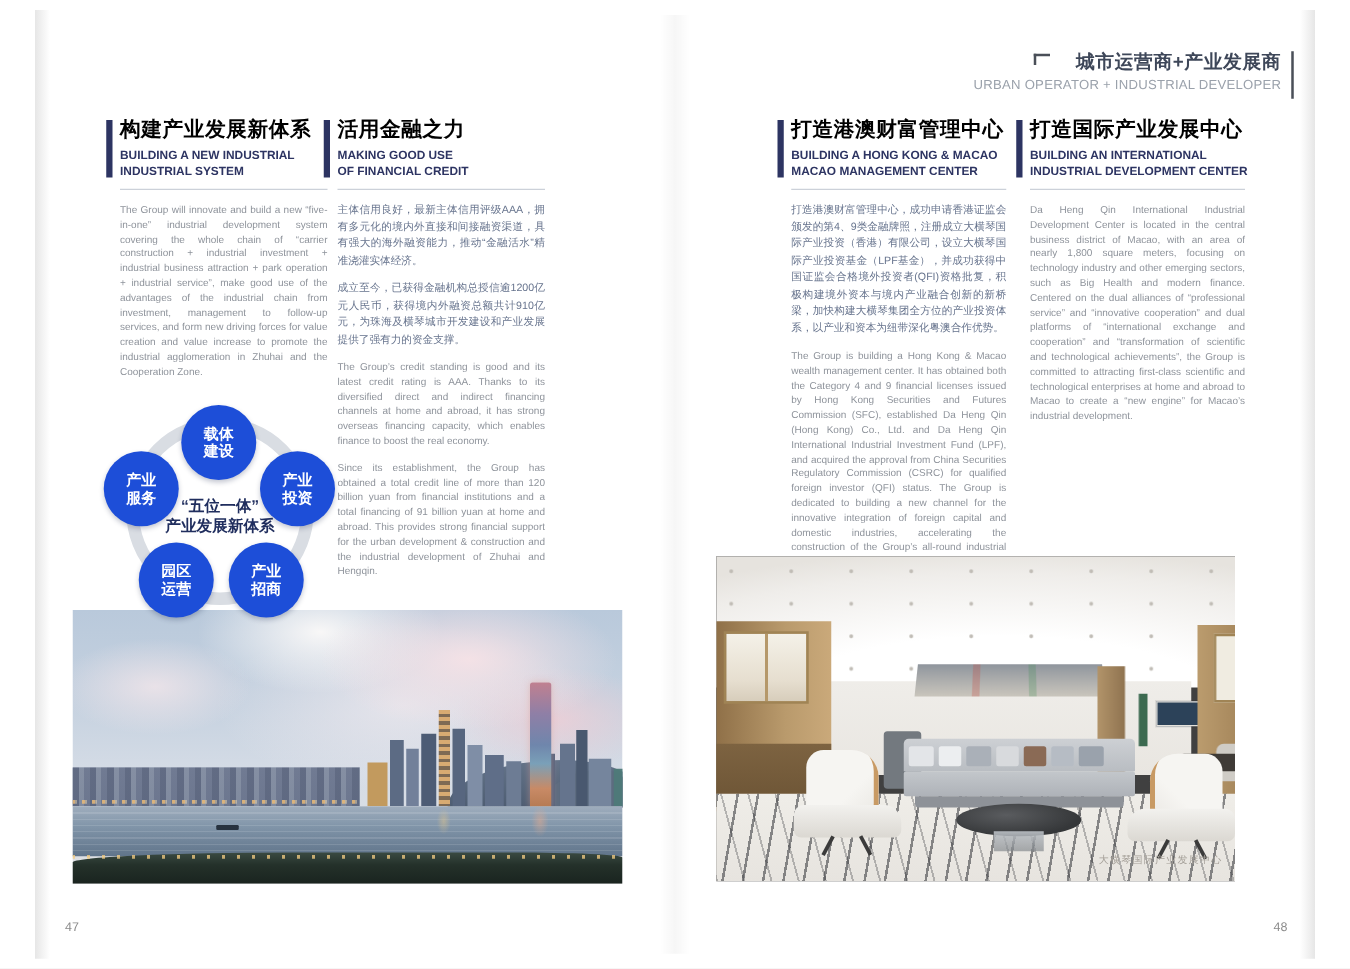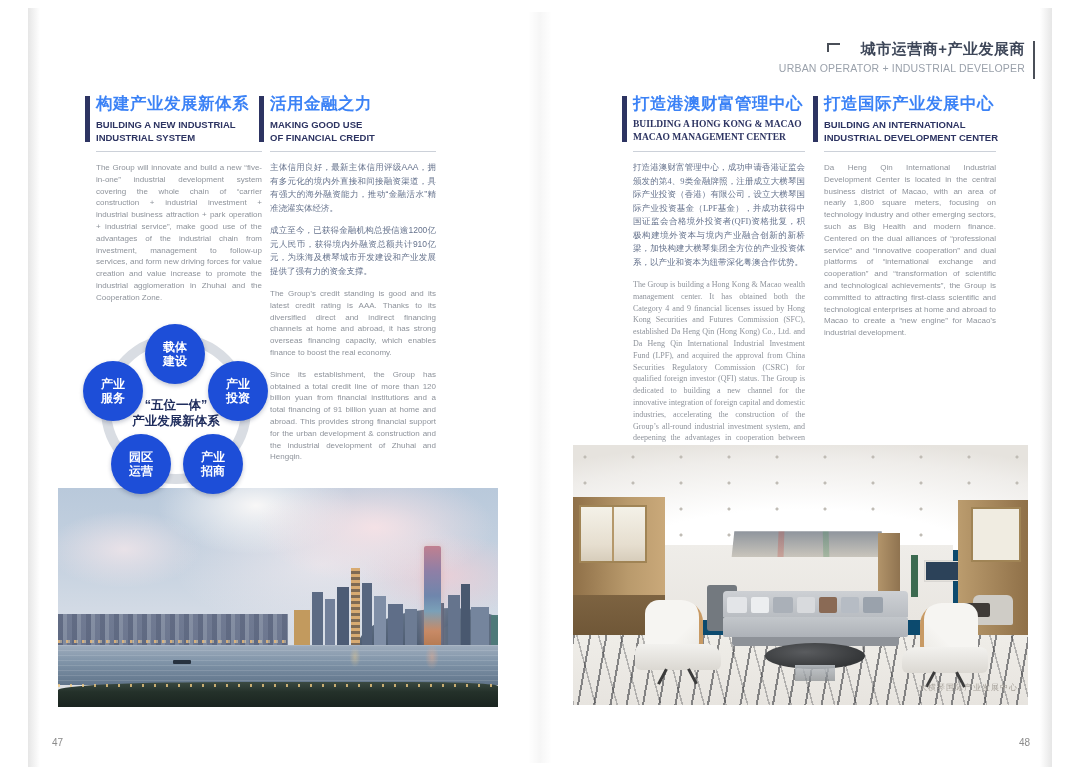--- a/index.html
+++ b/index.html
@@ -22,25 +22,25 @@
   .bracket { display:inline-block; width:13px; height:9px; border-top:2px solid #4a4f58;
              border-left:2px solid #4a4f58; margin-right:10px; vertical-align:2px; }
   .hz { font-size:15px; font-weight:bold; color:#3e4759; letter-spacing:.5px;margin-left:11px; }
   .he { font-size:10.5px; color:#9aa1ab; margin-top:3px; letter-spacing:.2px; }
   .header-vline { position:absolute; right:-10px; top:1px; width:2px; height:38px; background:#4a4f58; }
 
   
   .col  { position:absolute; top:93px; }
   .col1 { left:96px;  width:166px; }
   .col2 { left:270px; width:166px; }
-  .col3 { left:633px; width:172px;font-family:Liberation Serif, serif; }
+  .col3 { left:633px; width:172px; }
   .col4 { left:824px; width:172px; }
   .sec-head { position:relative; min-height:46px; }
   .accent-bar { position:absolute; left:-11px; top:3px; width:4.5px; height:46px; background:#2d3462; }
-  .sec-title-zh { font-size:16.5px; font-weight:bold; color:#3b82f6; letter-spacing:.5px; white-space:nowrap; }
+  .sec-title-zh { font-size:16.5px; font-weight:bold; color:#000000; letter-spacing:.5px; white-space:nowrap; }
   .sec-title-en { font-size:9.5px; font-weight:bold; color:#2d3462; line-height:13px; margin-top:3px; white-space:nowrap; }
   .sec-rule { margin-top:7px; border-top:1px solid #ccd1d9; height:0; }
   .col p.zh { font-size:8.5px; line-height:13.5px; color:#66738d; text-align:justify; margin-top:9px; }
   .col p.en { font-size:8px;  line-height:11.8px; color:#8e939b; text-align:justify; margin-top:10px; }
 
   
   .diagram { position:absolute; left:70px; top:322px; width:220px; height:178px; z-index:3; }
   .ring { position:absolute; left:31px; top:12px; width:150px; height:150px;
           border:10px solid #d9dde3; border-radius:50%; }
   .node { position:absolute; width:60px; height:60px; border-radius:50%; background:#1d4ed8;
@@ -106,21 +106,21 @@
       radial-gradient(ellipse 10px 18px at 374px 30%, rgba(230,170,140,.5), transparent 70%),
       radial-gradient(ellipse 8px 15px at 297px 30%,  rgba(230,200,140,.45), transparent 70%); }
   .boat { position:absolute; left:115px; top:172px; width:18px; height:4px; background:#27323f; border-radius:1px; }
   .foreground { position:absolute; left:0; top:194px; width:440px; height:25px;
     background:linear-gradient(180deg,#3a4a42 0%,#24312a 40%,#1a241f 100%);
     border-radius:40% 20% 0 0/8px 4px 0 0; }
   .fg-lights { position:absolute; left:0; top:196px; width:440px; height:3px; opacity:.85;
     background:repeating-linear-gradient(90deg, rgba(245,205,130,.9) 0 2px, transparent 2px 12px); }
 
   
-  .photo-office { left:573px; top:445px; width:455px; height:260px; background:#0c4a6e; z-index:1; }
+  .photo-office { left:573px; top:445px; width:415px; height:260px; background:#404040; z-index:1; }
   .ceiling { position:absolute; left:0; top:0; width:455px; height:105px;
     background:
       radial-gradient(circle at 12px 12px, #c0bcb5 1px, transparent 2px),
       radial-gradient(ellipse 90% 120% at 50% 115%, #ffffff 45%, #efedea 85%, #e6e3de 100%);
     background-size:48px 26px, 100% 100%; }
   .backwall { position:absolute; left:80px; top:100px; width:300px; height:75px;
     background:linear-gradient(180deg,#efede9,#e9e6e1); }
   .marquee { position:absolute; left:160px; top:86px; width:150px; height:26px;
     transform:perspective(100px) rotateX(8deg);
     background:

